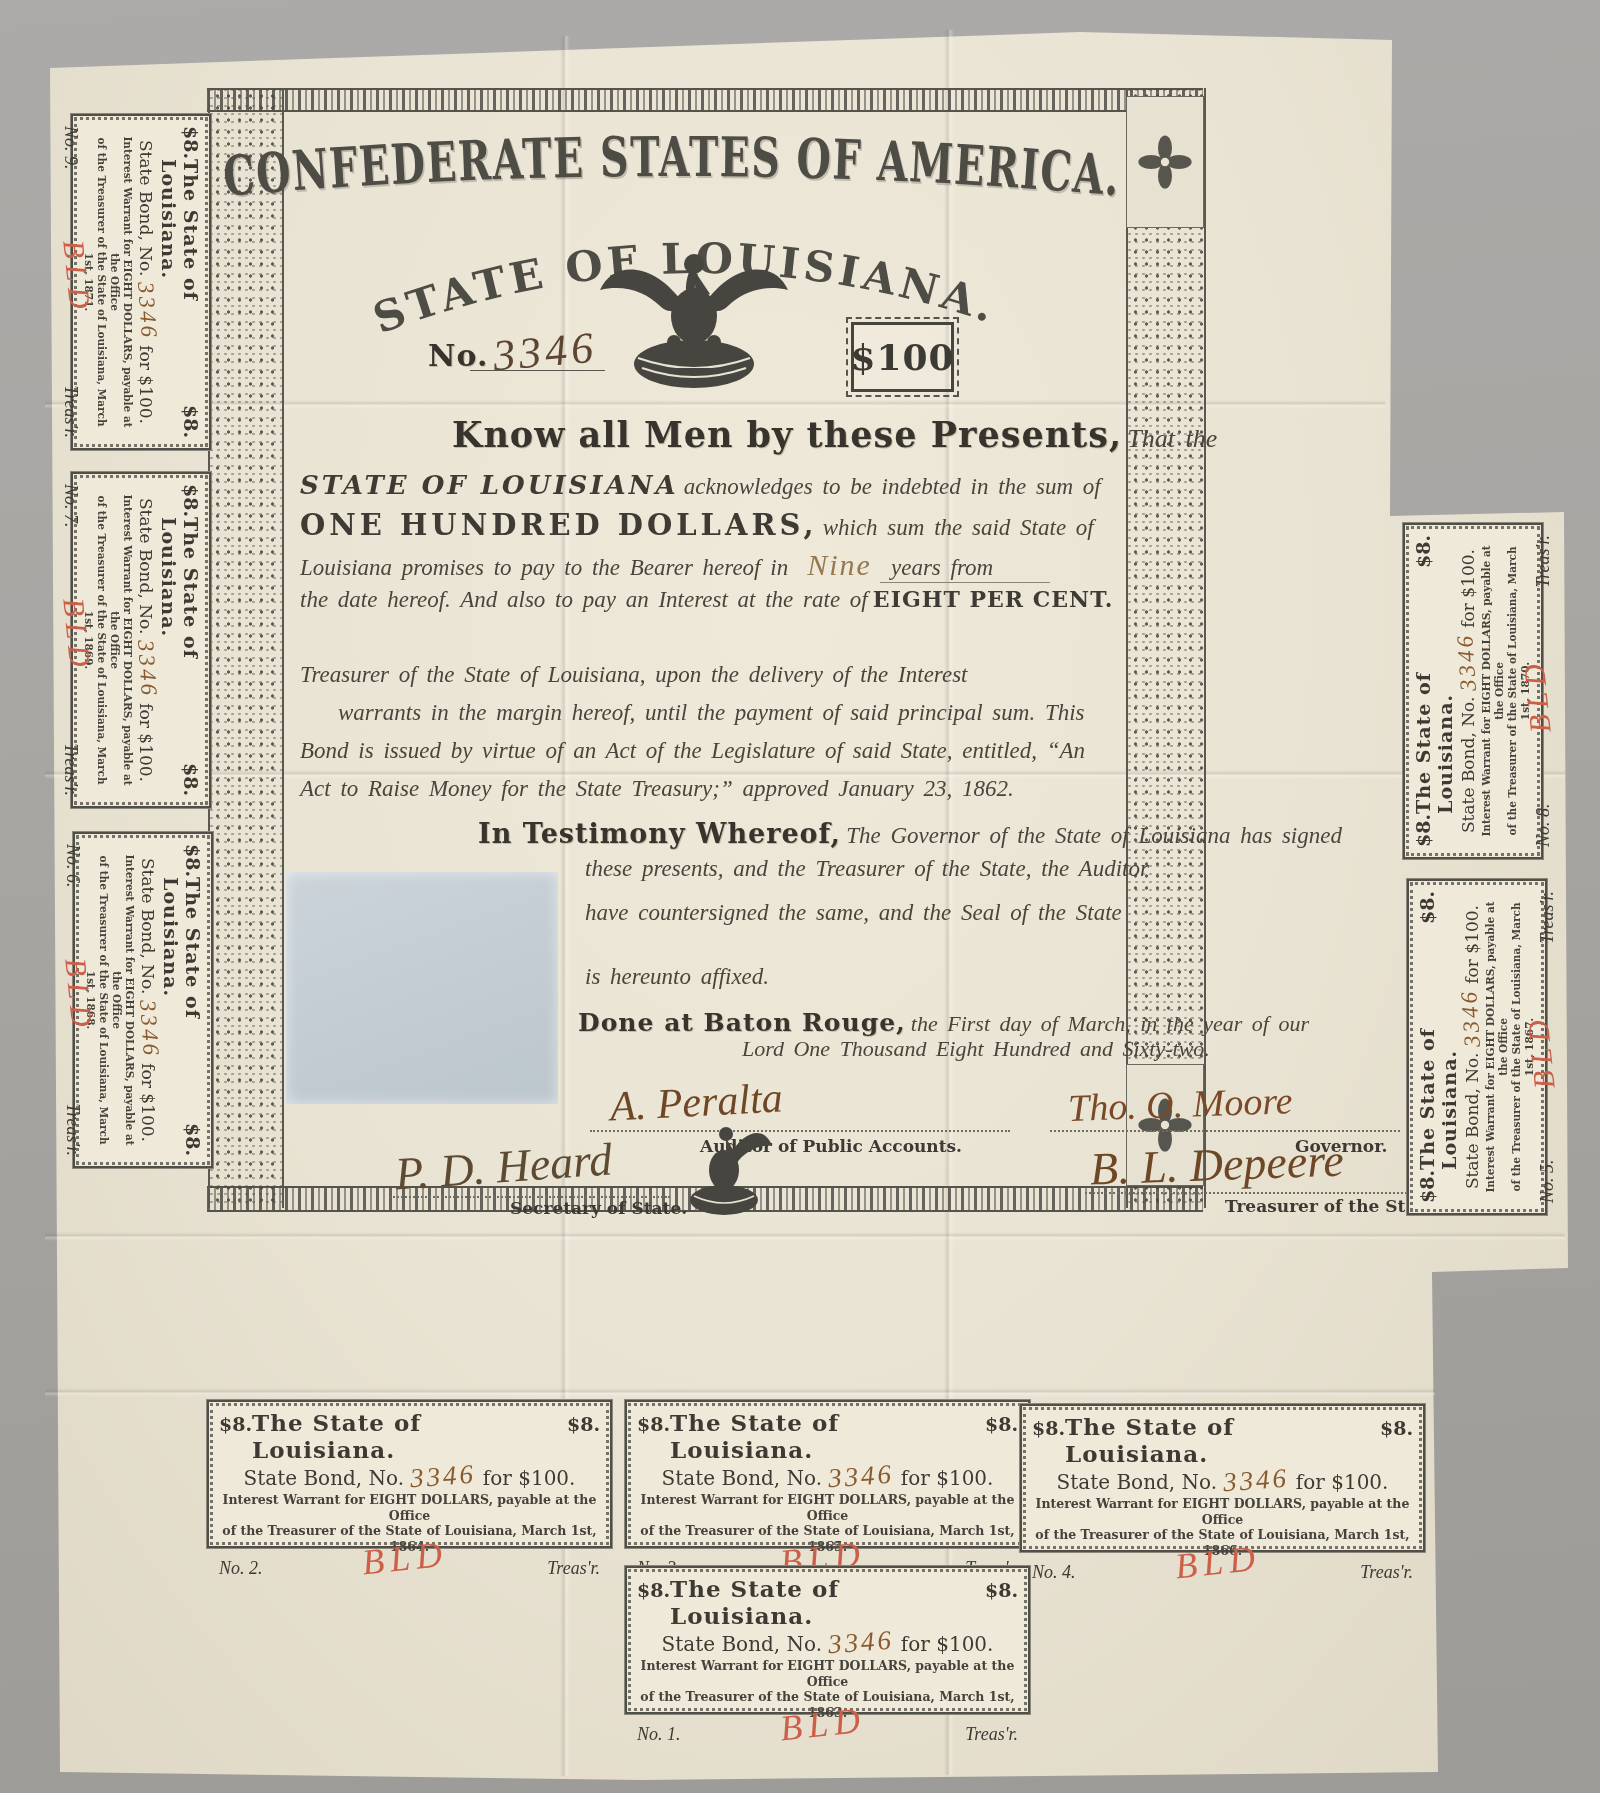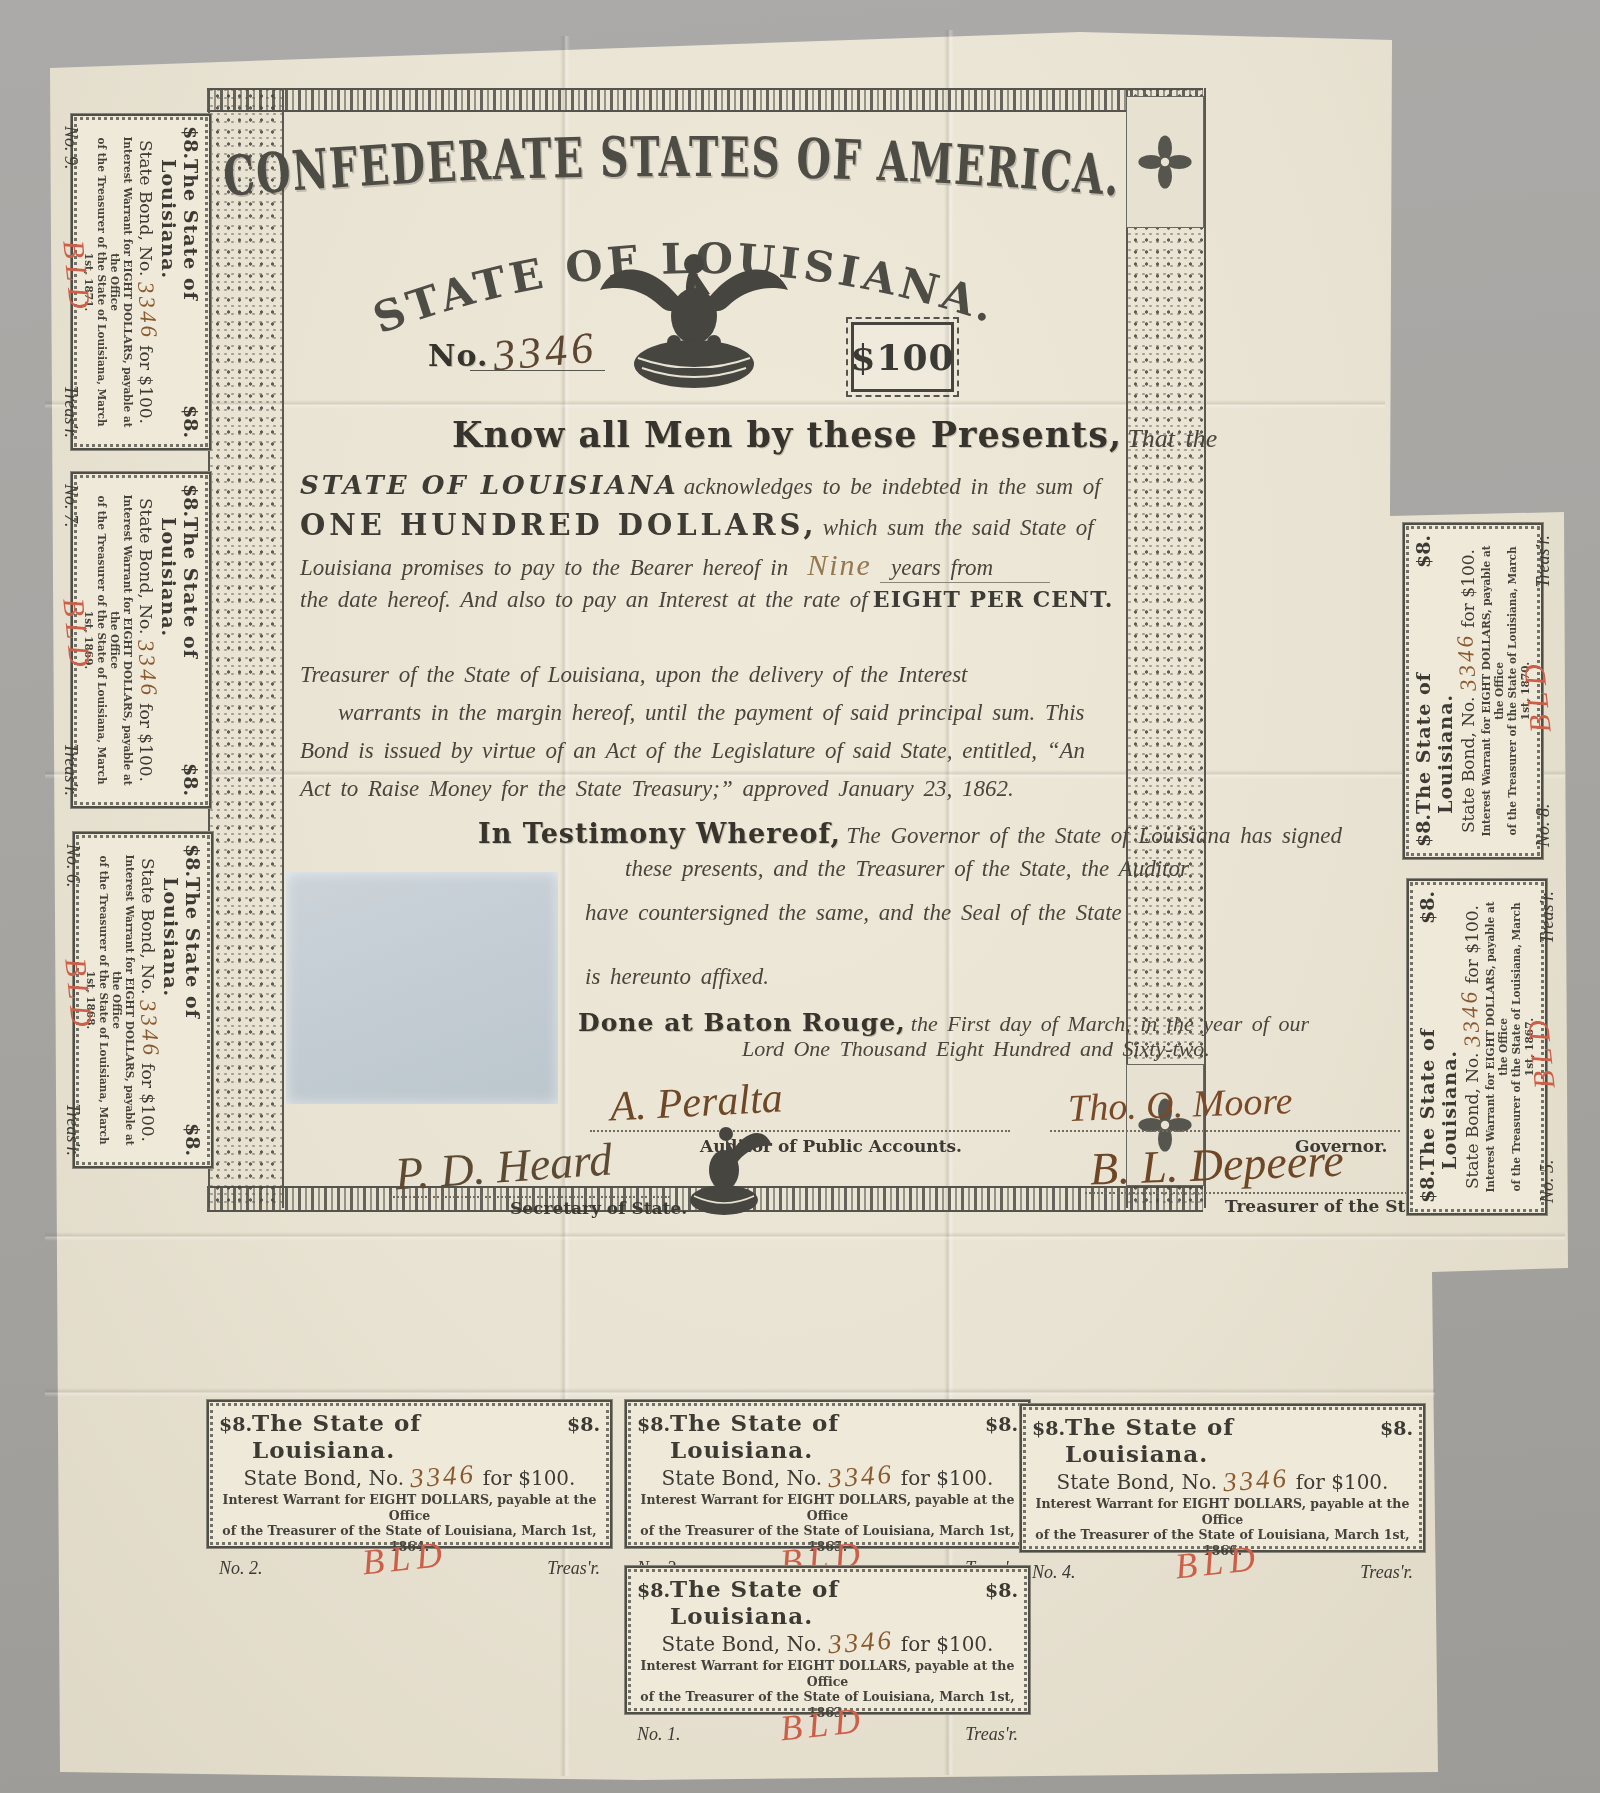--- a/index.html
+++ b/index.html
@@ -174,21 +174,21 @@
   </div>
   <div class="line script" style="left:300px;top:662px;font-size:23px;">Treasurer of the State of Louisiana, upon the delivery of the Interest</div>
   <div class="line script" style="left:299px;top:700px;font-size:23px;margin-left:39px;">warrants in the margin hereof, until the payment of said principal sum.  This</div>
   <div class="line script" style="left:300px;top:738px;font-size:23px;">Bond is issued by virtue of an Act of the Legislature of said State, entitled, “An</div>
   <div class="line script" style="left:300px;top:776px;font-size:23px;">Act to Raise Money for the State Treasury;” approved January 23, 1862.</div>
 
   <div class="line" style="left:478px;top:818px;">
     <span class="bl" style="font-size:27px;">In Testimony Whereof,</span>
     <span class="script" style="font-size:23px;">The Governor of the State of Louisiana has signed</span>
   </div>
-  <div class="line script" style="left:585px;top:856px;font-size:23px;margin-left:40px;">these presents, and the Treasurer of the State, the Auditor</div>
+  <div class="line script" style="left:585px;top:856px;font-size:23px;">these presents, and the Treasurer of the State, the Auditor</div>
   <div class="line script" style="left:585px;top:900px;font-size:23px;">have countersigned the same, and the Seal of the State</div>
   <div class="line script" style="left:585px;top:964px;font-size:23px;">is hereunto affixed.</div>
 
   <div class="line" style="left:578px;top:1008px;">
     <span class="bl" style="font-size:25px;">Done at Baton Rouge,</span>
     <span class="script" style="font-size:22px;">the First day of March, in the year of our</span>
   </div>
   <div class="line script" style="left:742px;top:1036px;font-size:22px;">Lord One Thousand Eight Hundred and Sixty-two.</div>
 
   <div class="sig" style="left:610px;top:1078px;font-size:42px;transform:rotate(-3deg);">A. Peralta</div>

